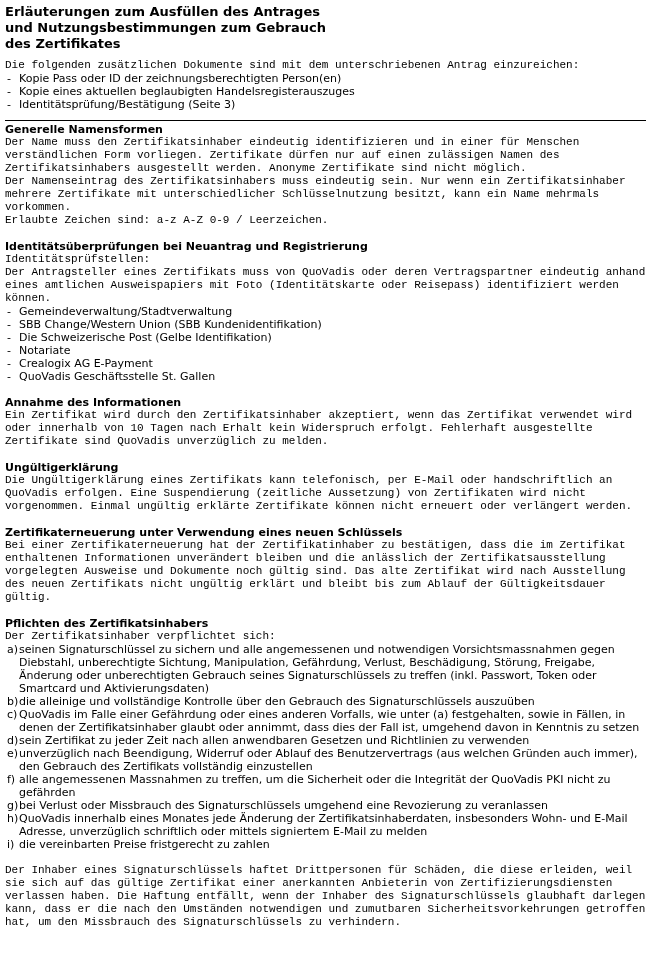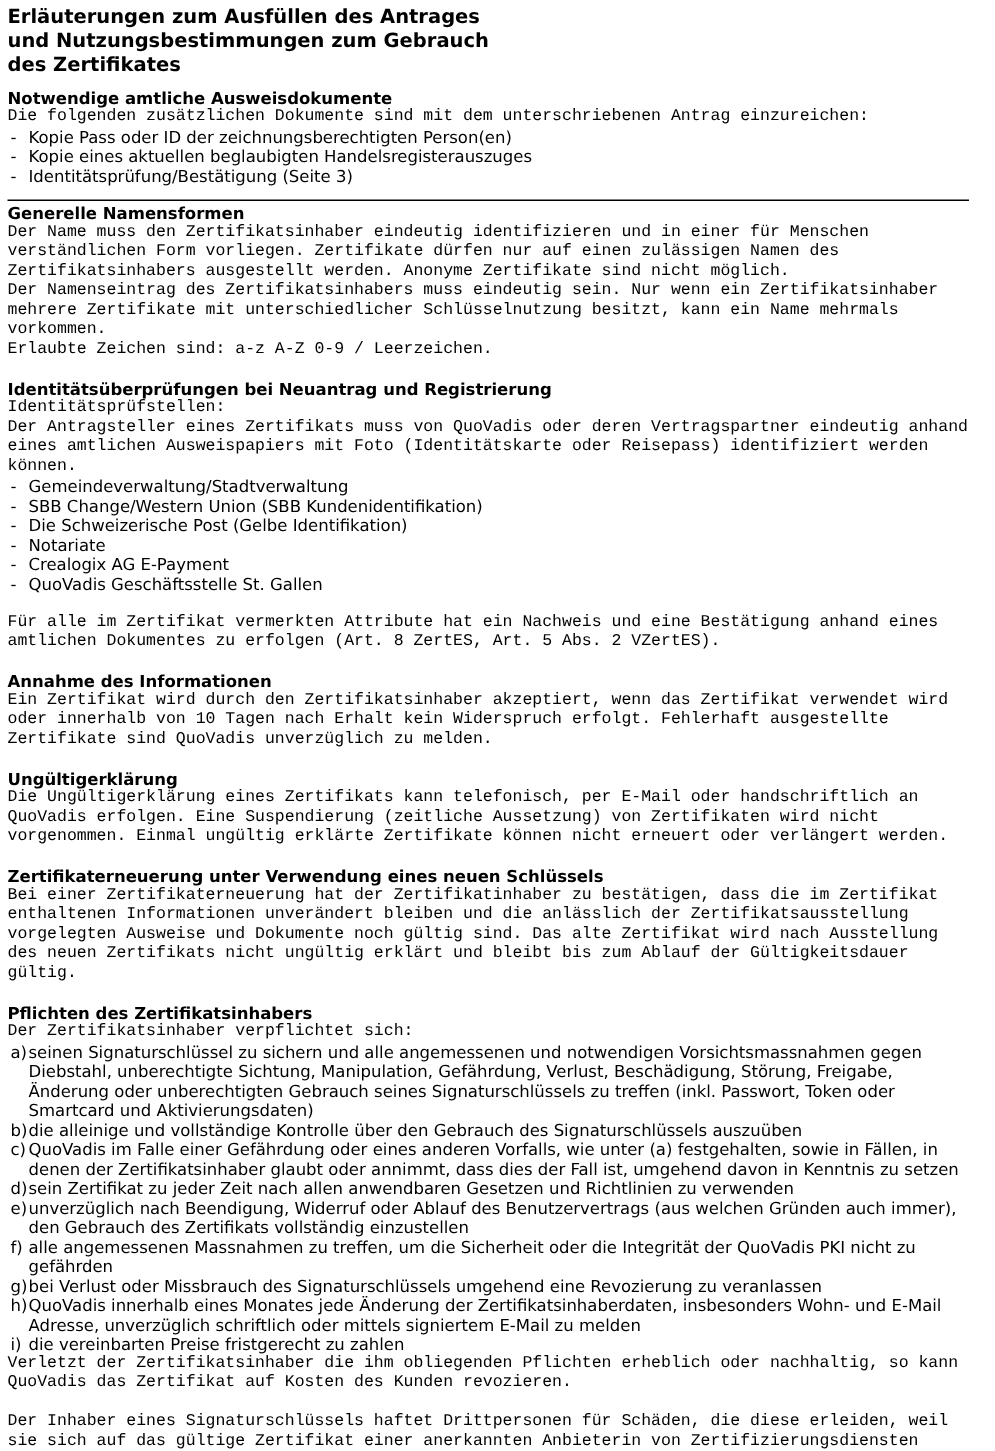--- a/index.html
+++ b/index.html
@@ -73,21 +73,20 @@
 </style>
 </head>
 <body>
 
 <div class="page">
   <h1 class="doc-title">Erläuterungen zum Ausfüllen des Antrages
 und Nutzungsbestimmungen zum Gebrauch
 des Zertifikates</h1>
   <div>
       <section class="doc-section first">
-        <h2 class="sec-heading">Notwendige amtliche Ausweisdokumente</h2>
         <p class="body-text">Die folgenden zusätzlichen Dokumente sind mit dem unterschriebenen Antrag einzureichen:</p>
         <ul class="doc-list">
           <li class="doc-list-item">
             <span class="list-marker">-</span>
             <span class="list-item-text">Kopie Pass oder ID der zeichnungsberechtigten Person(en)</span>
           </li>
           <li class="doc-list-item">
             <span class="list-marker">-</span>
             <span class="list-item-text">Kopie eines aktuellen beglaubigten Handelsregisterauszuges</span>
           </li>
@@ -127,21 +126,20 @@
           </li>
           <li class="doc-list-item">
             <span class="list-marker">-</span>
             <span class="list-item-text">Crealogix AG E-Payment</span>
           </li>
           <li class="doc-list-item">
             <span class="list-marker">-</span>
             <span class="list-item-text">QuoVadis Geschäftsstelle St. Gallen</span>
           </li>
         </ul>
-        <p class="body-text gap-before">Für alle im Zertifikat vermerkten Attribute hat ein Nachweis und eine Bestätigung anhand eines amtlichen Dokumentes zu erfolgen (Art. 8 ZertES, Art. 5 Abs. 2 VZertES).</p>
       </section>
       <section class="doc-section">
         <h2 class="sec-heading">Annahme des Informationen</h2>
         <p class="body-text">Ein Zertifikat wird durch den Zertifikatsinhaber akzeptiert, wenn das Zertifikat verwendet wird oder innerhalb von 10 Tagen nach Erhalt kein Widerspruch erfolgt. Fehlerhaft ausgestellte Zertifikate sind QuoVadis unverzüglich zu melden.</p>
       </section>
       <section class="doc-section">
         <h2 class="sec-heading">Ungültigerklärung</h2>
         <p class="body-text">Die Ungültigerklärung eines Zertifikats kann telefonisch, per E-Mail oder handschriftlich an QuoVadis erfolgen. Eine Suspendierung (zeitliche Aussetzung) von Zertifikaten wird nicht vorgenommen. Einmal ungültig erklärte Zertifikate können nicht erneuert oder verlängert werden.</p>
       </section>
       <section class="doc-section">
@@ -182,19 +180,18 @@
           </li>
           <li class="doc-list-item">
             <span class="list-marker">h)</span>
             <span class="list-item-text">QuoVadis innerhalb eines Monates jede Änderung der Zertifikatsinhaberdaten, insbesonders Wohn- und E-Mail Adresse, unverzüglich schriftlich oder mittels signiertem E-Mail zu melden</span>
           </li>
           <li class="doc-list-item">
             <span class="list-marker">i)</span>
             <span class="list-item-text">die vereinbarten Preise fristgerecht zu zahlen</span>
           </li>
         </ul>
-        <p class="body-text">Verletzt der Zertifikatsinhaber die ihm obliegenden Pflichten erheblich oder nachhaltig, so kann QuoVadis das Zertifikat auf Kosten des Kunden revozieren.</p>
       </section>
       <section class="doc-section">
         <p class="body-text">Der Inhaber eines Signaturschlüssels haftet Drittpersonen für Schäden, die diese erleiden, weil sie sich auf das gültige Zertifikat einer anerkannten Anbieterin von Zertifizierungsdiensten verlassen haben. Die Haftung entfällt, wenn der Inhaber des Signaturschlüssels glaubhaft darlegen kann, dass er die nach den Umständen notwendigen und zumutbaren Sicherheitsvorkehrungen getroffen hat, um den Missbrauch des Signaturschlüssels zu verhindern.</p>
       </section>
     </div>
 </div>
 
 </body></html>

